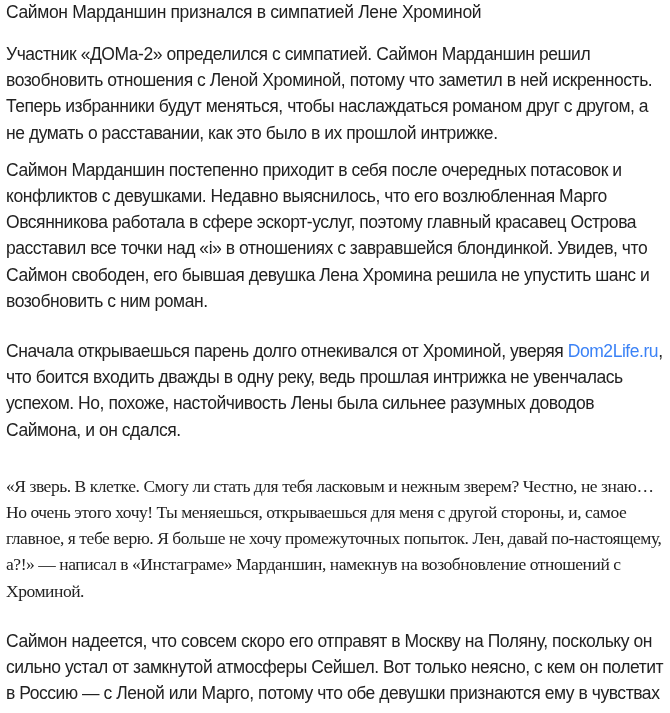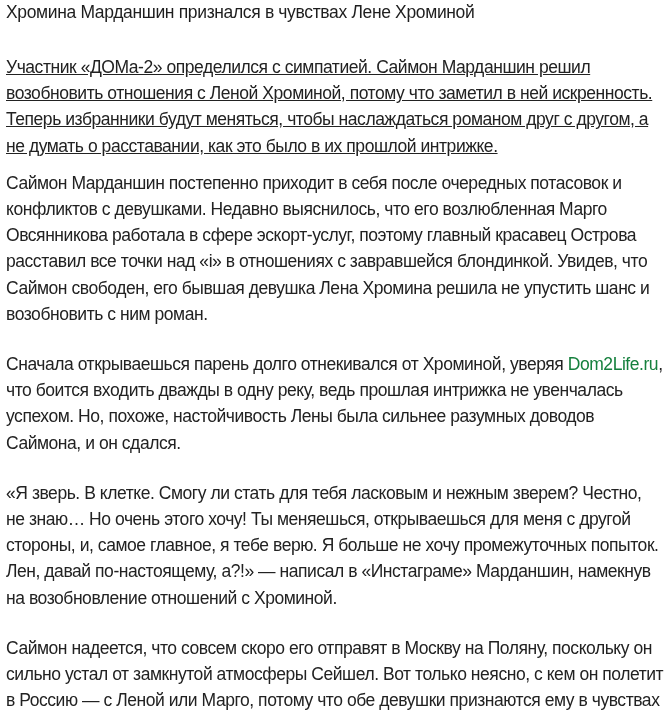--- a/index.html
+++ b/index.html
@@ -26,35 +26,35 @@
       color: #1e1e1e;
       letter-spacing: -0.35px;
     }
     .para {
       font-size: 17.5px;
       line-height: 26.2px;
       margin: 0;
       color: #222222;
       letter-spacing: -0.45px;
     }
-    .p1 { margin-top: 31px; text-decoration: underline; }
+    .p1 { margin-top: 18px; }
     .p2 { margin-top: 11px; }
     .p3 { margin-top: 24px; }
-    .p4 { margin-top: 24px; }
+    .p4 { margin-top: 30px; font-family: Liberation Serif, serif; }
     .p5 { margin-top: 24px; }
     .link {
-      color: #15803d;
+      color: #3b82f6;
       text-decoration: none;
     }
   </style>
 </head>
 <body>
 
 <div class="article">
-  <h1 class="title">Хромина Марданшин признался в чувствах Лене Хроминой</h1>
+  <h1 class="title">Саймон Марданшин признался в симпатией Лене Хроминой</h1>
 
   <p class="para p1">Участник «ДОМа-2» определился с симпатией. Саймон Марданшин решил возобновить отношения с Леной Хроминой, потому что заметил в ней искренность. Теперь избранники будут меняться, чтобы наслаждаться романом друг с другом, а не думать о расставании, как это было в их прошлой интрижке.</p>
 
   <p class="para p2">Саймон Марданшин постепенно приходит в себя после очередных потасовок и конфликтов с девушками. Недавно выяснилось, что его возлюбленная Марго Овсянникова работала в сфере эскорт-услуг, поэтому главный красавец Острова расставил все точки над «i» в отношениях с завравшейся блондинкой. Увидев, что Саймон свободен, его бывшая девушка Лена Хромина решила не упустить шанс и возобновить с ним роман.</p>
 
   <p class="para p3"><span>Сначала открываешься парень долго отнекивался от Хроминой, уверяя </span><a class="link">Dom2Life.ru</a><span>, что боится входить дважды в одну реку, ведь прошлая интрижка не увенчалась успехом. Но, похоже, настойчивость Лены была сильнее разумных доводов Саймона, и он сдался.</span></p>
 
   <p class="para p4">«Я зверь. В клетке. Смогу ли стать для тебя ласковым и нежным зверем? Честно, не знаю… Но очень этого хочу! Ты меняешься, открываешься для меня с другой стороны, и, самое главное, я тебе верю. Я больше не хочу промежуточных попыток. Лен, давай по-настоящему, а?!» — написал в «Инстаграме» Марданшин, намекнув на возобновление отношений с Хроминой.</p>
 
   <p class="para p5">Саймон надеется, что совсем скоро его отправят в Москву на Поляну, поскольку он сильно устал от замкнутой атмосферы Сейшел. Вот только неясно, с кем он полетит в Россию — с Леной или Марго, потому что обе девушки признаются ему в чувствах и хотят строить с ним отношения.</p>

